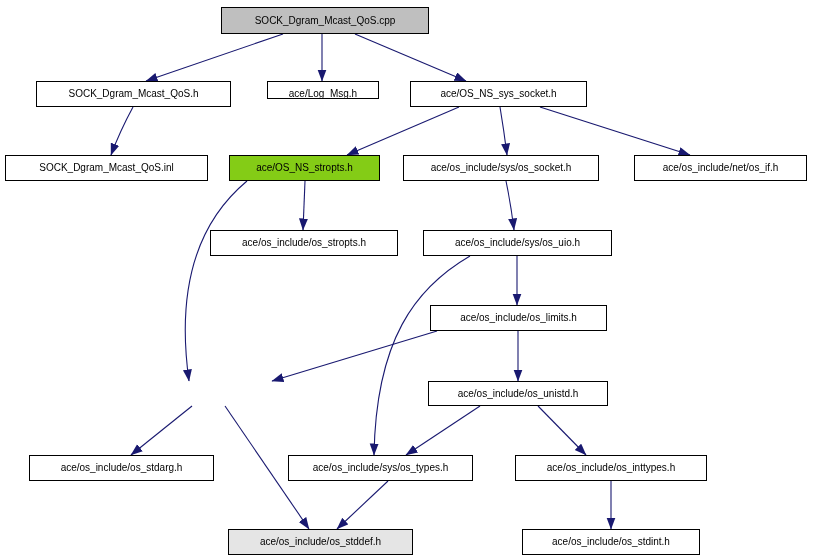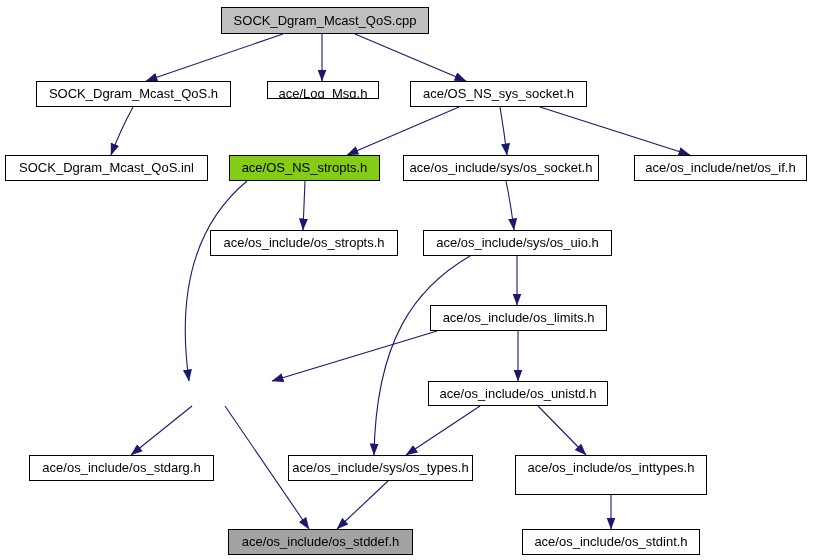--- a/index.html
+++ b/index.html
@@ -20,21 +20,21 @@
     left: 0;
     top: 0;
     pointer-events: none;
   }
   .node {
     position: absolute;
     box-sizing: border-box;
     border: 1px solid #000000;
     background: #ffffff;
     color: #000000;
-    font-size: 13px;
+    font-size: 10px;
     text-align: center;
     white-space: nowrap;
     overflow: hidden;
     cursor: pointer;
   }
   .node.root {
     background: #bfbfbf;
     cursor: default;
   }
 </style>
@@ -76,16 +76,16 @@
     <div class="node" style="left: 5px; top: 155px; width: 203px; height: 26px; line-height: 24px; background: rgb(255, 255, 255);">SOCK_Dgram_Mcast_QoS.inl</div>
     <div class="node" style="left: 229px; top: 155px; width: 151px; height: 26px; line-height: 24px; background: #84cc16;">ace/OS_NS_stropts.h</div>
     <div class="node" style="left: 403px; top: 155px; width: 196px; height: 26px; line-height: 24px; background: rgb(255, 255, 255);">ace/os_include/sys/os_socket.h</div>
     <div class="node" style="left: 634px; top: 155px; width: 173px; height: 26px; line-height: 24px; background: rgb(255, 255, 255);">ace/os_include/net/os_if.h</div>
     <div class="node" style="left: 210px; top: 230px; width: 188px; height: 26px; line-height: 24px; background: rgb(255, 255, 255);">ace/os_include/os_stropts.h</div>
     <div class="node" style="left: 423px; top: 230px; width: 189px; height: 26px; line-height: 24px; background: rgb(255, 255, 255);">ace/os_include/sys/os_uio.h</div>
     <div class="node" style="left: 430px; top: 305px; width: 177px; height: 26px; line-height: 24px; background: rgb(255, 255, 255);">ace/os_include/os_limits.h</div>
     <div class="node" style="left: 428px; top: 381px; width: 180px; height: 25px; line-height: 23px; background: rgb(255, 255, 255);">ace/os_include/os_unistd.h</div>
     <div class="node" style="left: 29px; top: 455px; width: 185px; height: 26px; line-height: 24px; background: rgb(255, 255, 255);">ace/os_include/os_stdarg.h</div>
     <div class="node" style="left: 288px; top: 455px; width: 185px; height: 26px; line-height: 24px; background: rgb(255, 255, 255);">ace/os_include/sys/os_types.h</div>
-    <div class="node" style="left: 515px; top: 455px; width: 192px; height: 40px; line-height: 24px; background: rgb(255, 255, 255);">ace/os_include/os_inttypes.h</div>
-    <div class="node" style="left: 228px; top: 529px; width: 185px; height: 26px; line-height: 24px; background: #a3a3a3;">ace/os_include/os_stddef.h</div>
+    <div class="node" style="left: 515px; top: 455px; width: 192px; height: 26px; line-height: 24px; background: rgb(255, 255, 255);">ace/os_include/os_inttypes.h</div>
+    <div class="node" style="left: 228px; top: 529px; width: 185px; height: 26px; line-height: 24px; background: #e5e5e5;">ace/os_include/os_stddef.h</div>
     <div class="node" style="left: 522px; top: 529px; width: 178px; height: 26px; line-height: 24px; background: rgb(255, 255, 255);">ace/os_include/os_stdint.h</div>
   </div>
 
 </body></html>

